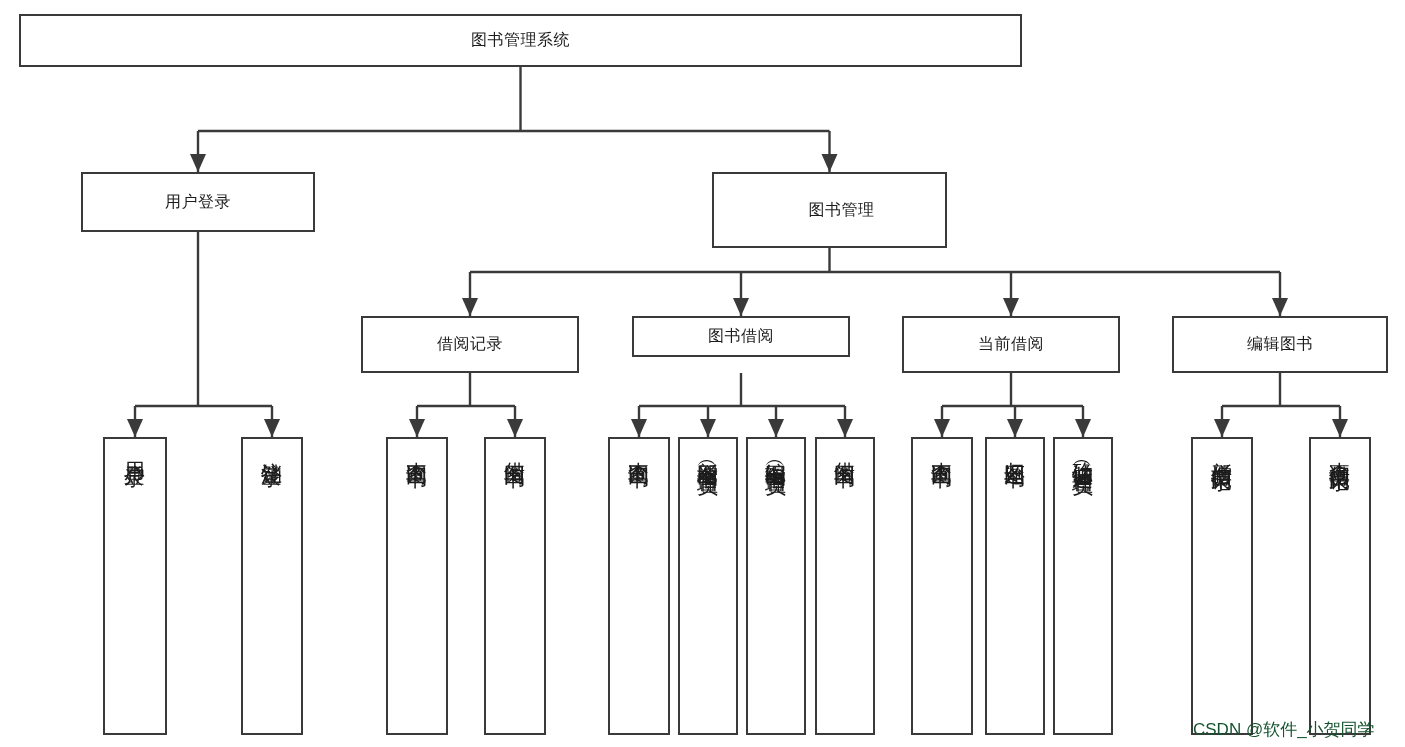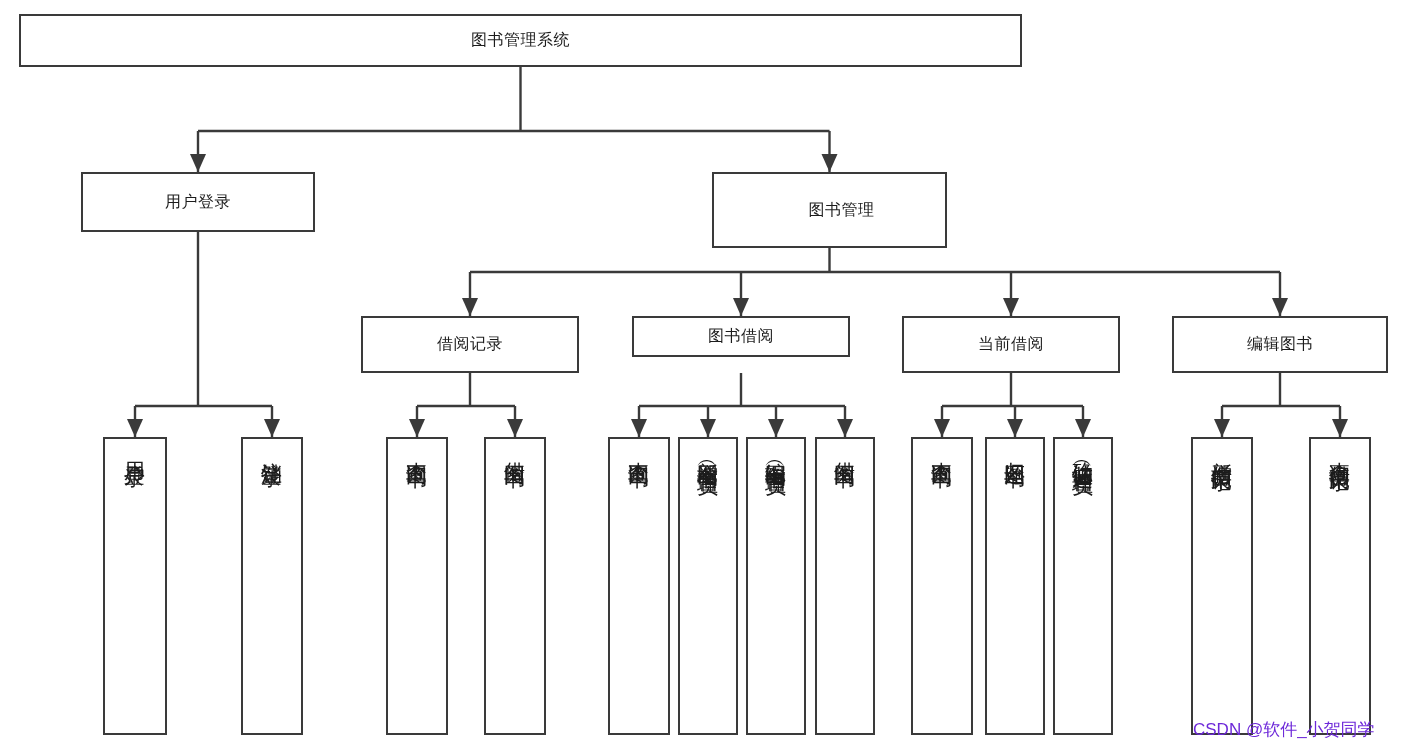--- a/index.html
+++ b/index.html
@@ -191,14 +191,14 @@
       <div class="node-box vertical" style="left: 1053px; top: 437px; width: 60px; height: 298px; border-color: rgb(58, 58, 58); background: rgb(255, 255, 255);">
         <span class="node-label" style="color: rgb(28, 28, 28);">确认归还（管理员）</span>
       </div>
       <div class="node-box vertical" style="left: 1191px; top: 437px; width: 62px; height: 298px; border-color: rgb(58, 58, 58); background: rgb(255, 255, 255);">
         <span class="node-label" style="color: rgb(28, 28, 28);">新增借阅记录</span>
       </div>
       <div class="node-box vertical" style="left: 1309px; top: 437px; width: 62px; height: 298px; border-color: rgb(58, 58, 58); background: rgb(255, 255, 255);">
         <span class="node-label" style="color: rgb(28, 28, 28);">查询借阅记录</span>
       </div>
     </div>
-  <div id="watermark" style="left: 1193px; top: 718px; color: #6d28d9;">CSDN @软件_小贺同学</div>
+  <div id="watermark" style="left: 1193px; top: 718px; color: #14532d;">CSDN @软件_小贺同学</div>
 </div>
 
 </body></html>

